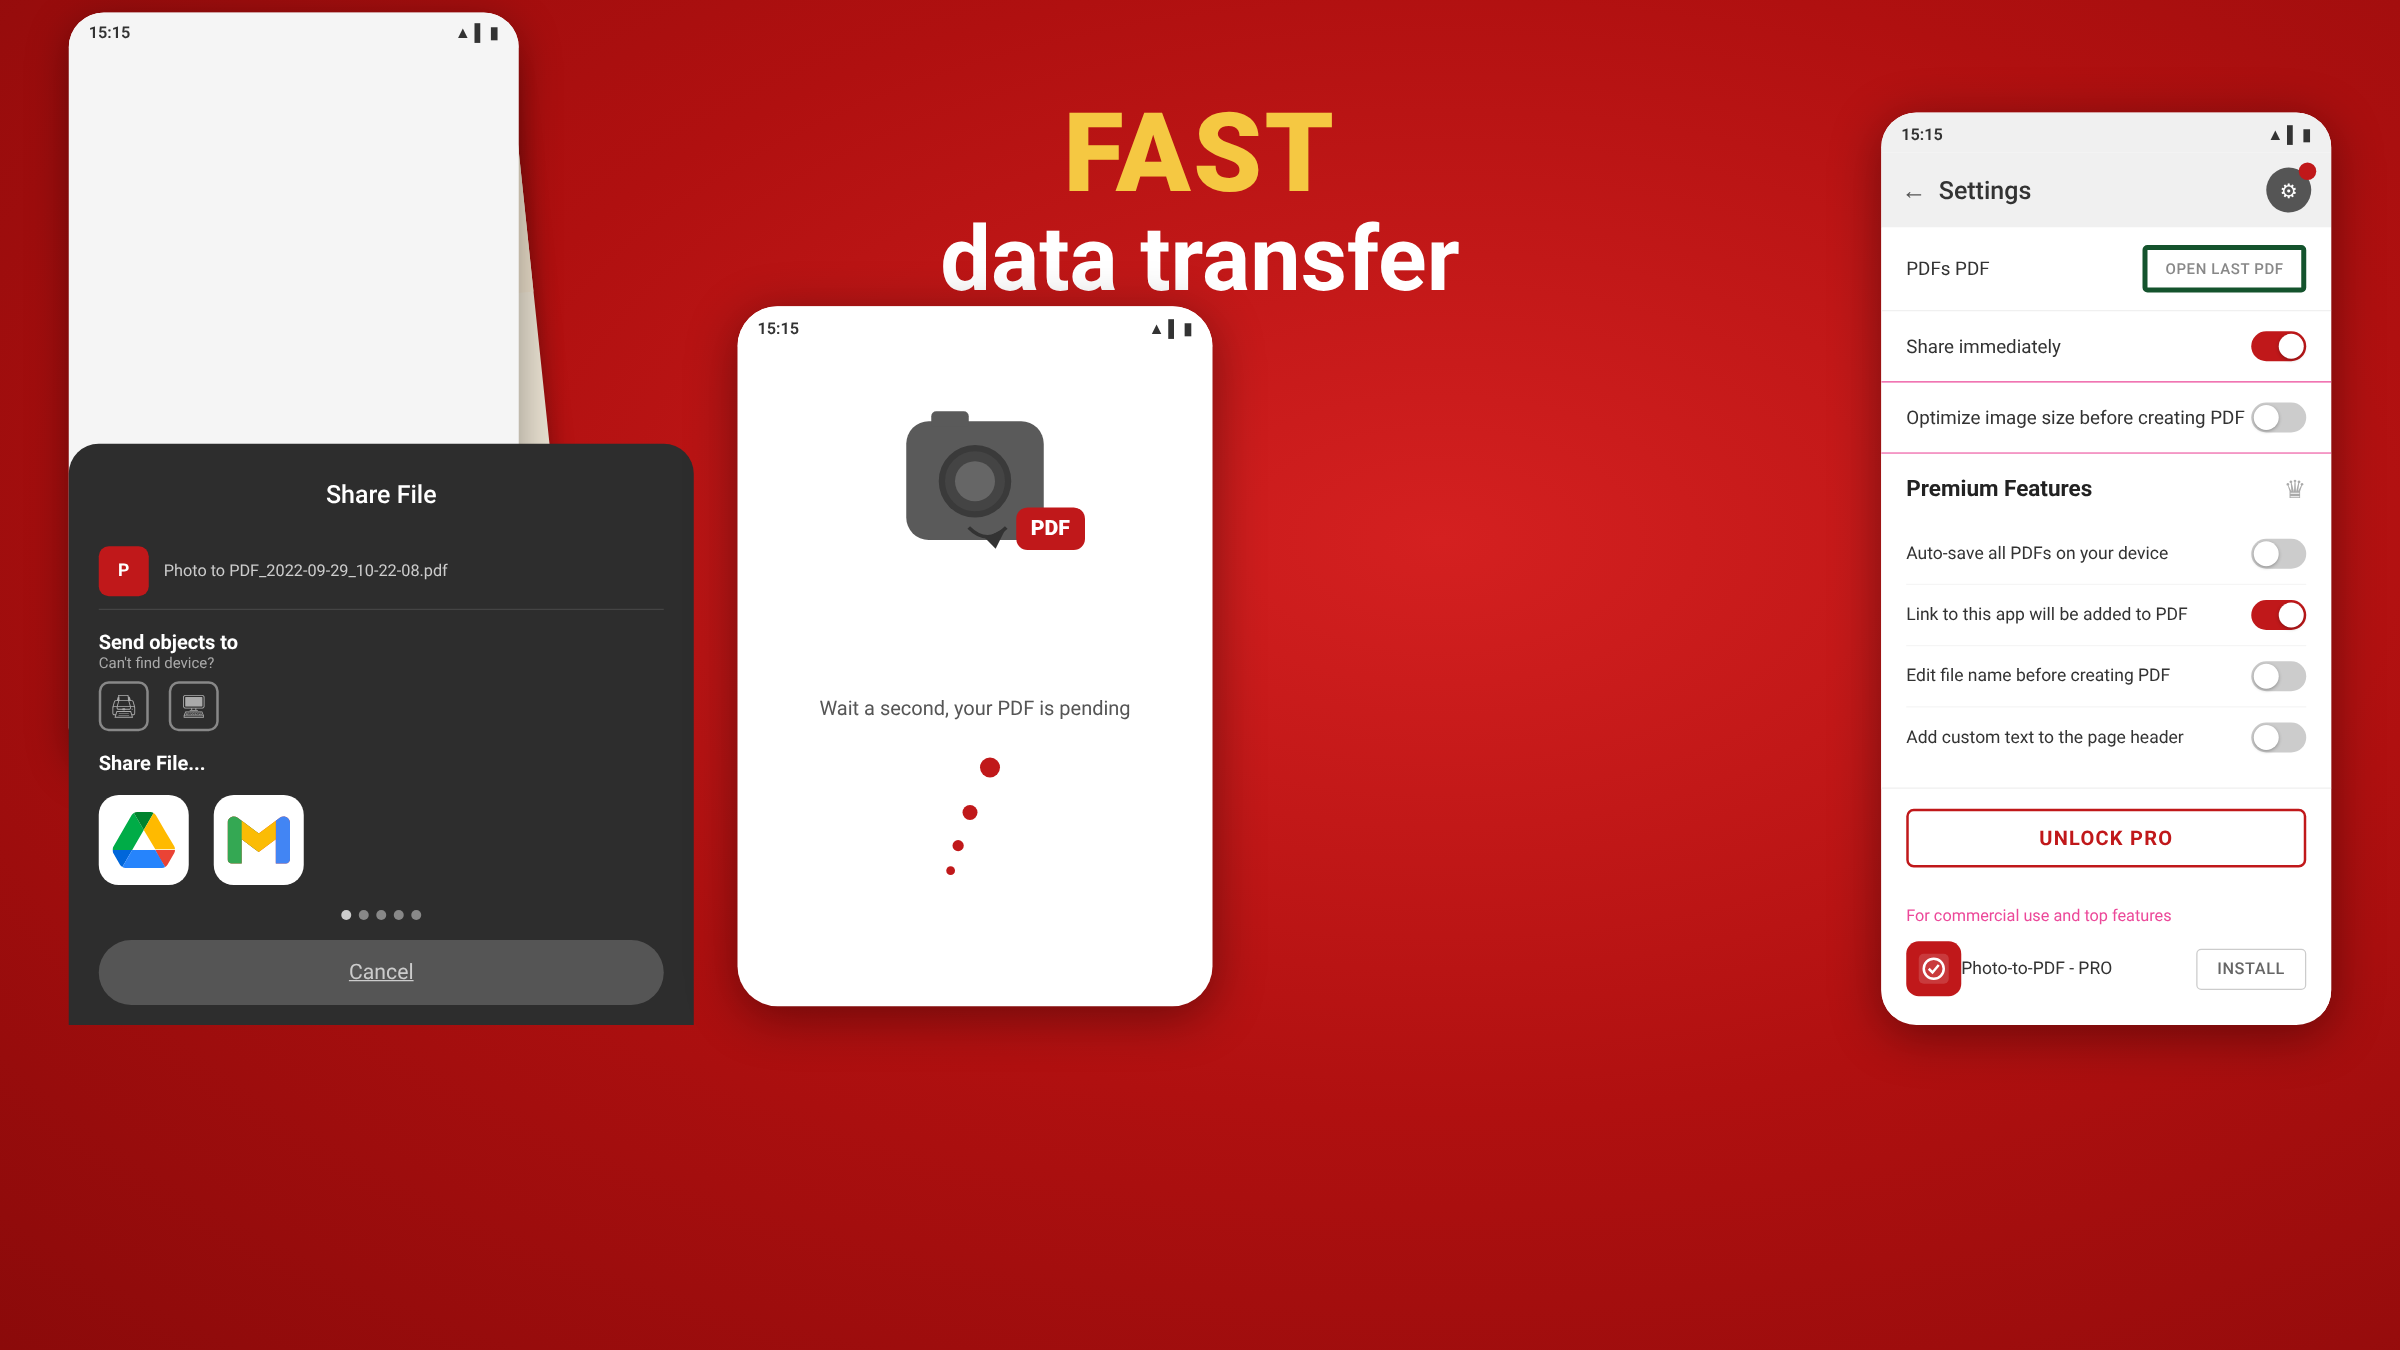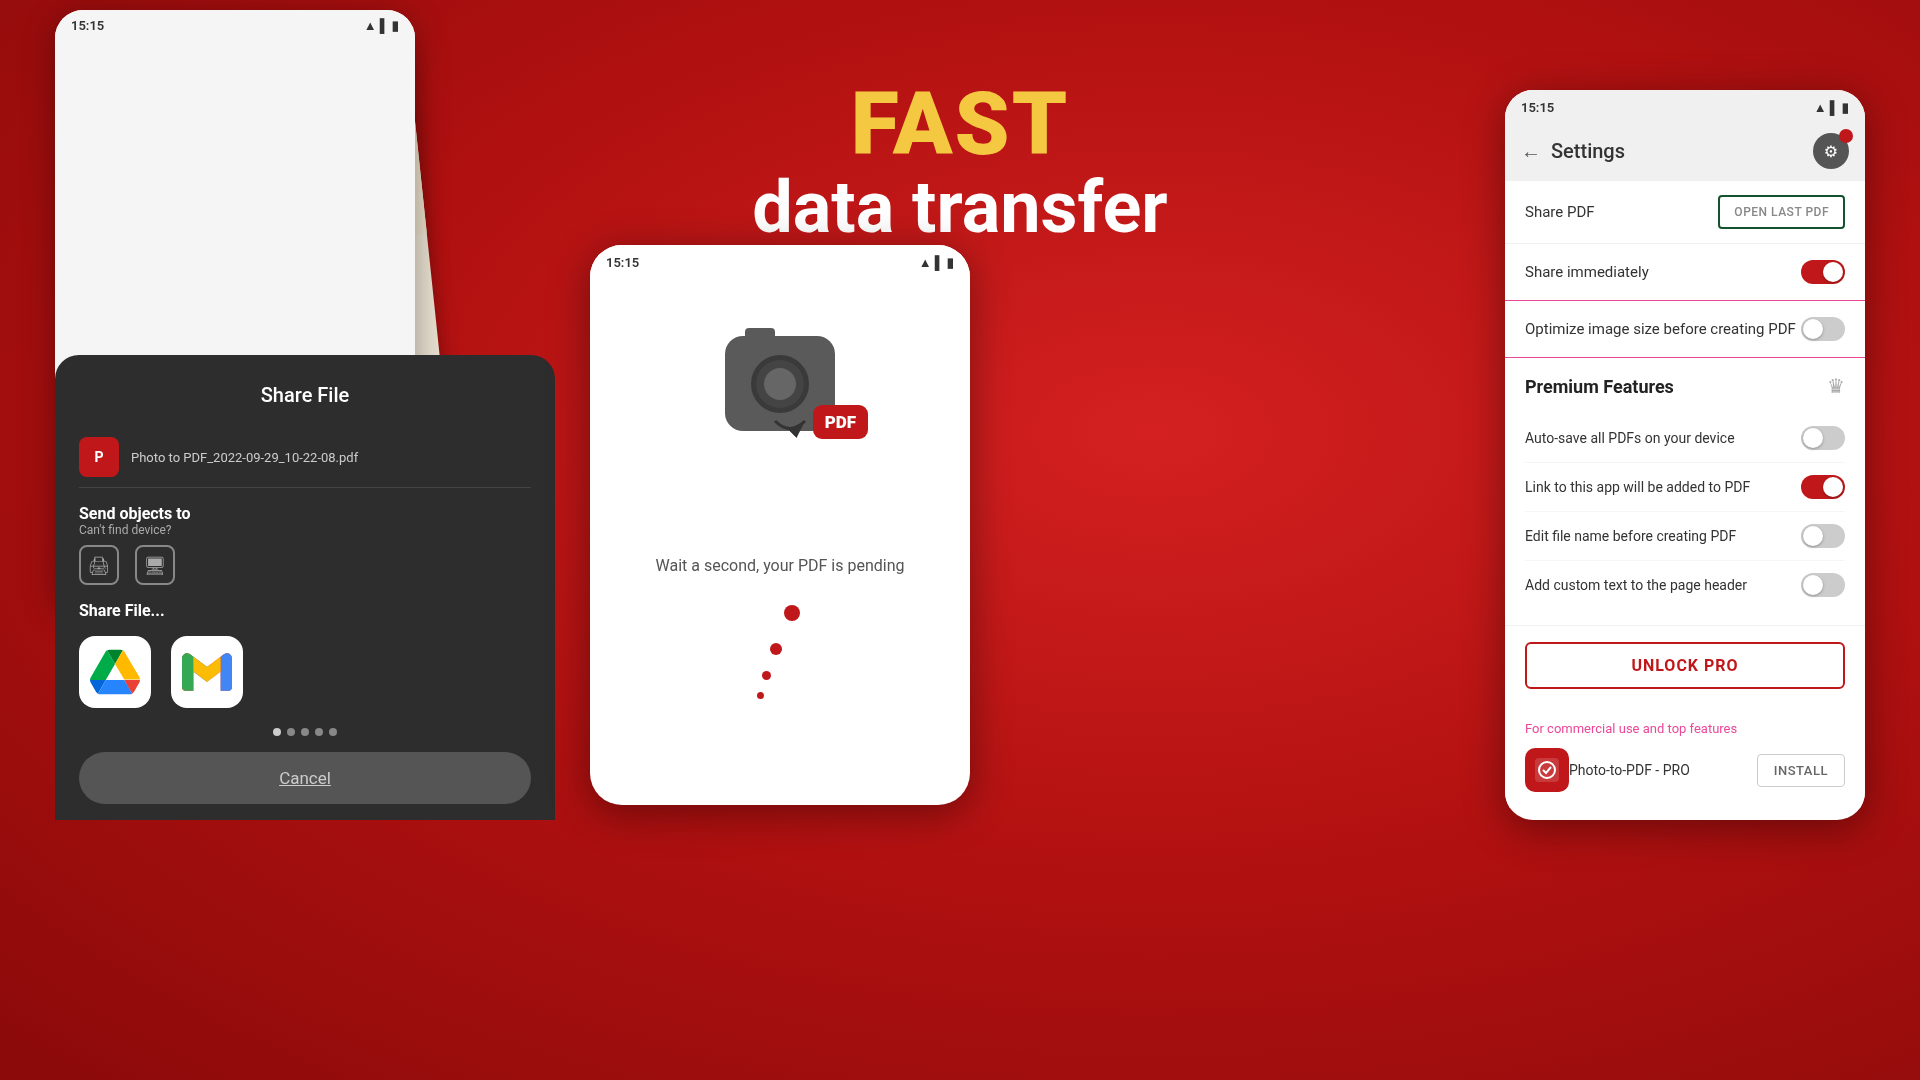--- a/index.html
+++ b/index.html
@@ -364,21 +364,21 @@
       justify-content: space-between;
       padding: 14px 20px;
       border-bottom: 1px solid #f0f0f0;
     }
     .last-pdf-label {
       font-size: 15px;
       color: #333;
       font-weight: 400;
     }
     .open-last-pdf-btn {
-      border: 2px solid #14532d;
+      border: 4px solid #14532d;
       padding: 8px 14px;
       border-radius: 4px;
       font-size: 12px;
       color: #888;
       font-weight: 500;
       letter-spacing: 0.5px;
     }
     
     .toggle {
       width: 44px;
@@ -667,21 +667,21 @@
       </div>
       <div class="settings-gear">
         <span style="color:#fff; font-size:16px;">⚙</span>
         <div class="settings-gear-badge"></div>
       </div>
     </div>
 
     <div class="settings-content">
 
       <div class="last-pdf-row">
-        <span class="last-pdf-label">Share PDF</span>
+        <span class="last-pdf-label">PDFs PDF</span>
         <div class="open-last-pdf-btn">OPEN LAST PDF</div>
       </div>
 
       <div class="settings-row">
         <span class="settings-row-label">Share immediately</span>
         <div class="toggle on">
           <div class="toggle-thumb"></div>
         </div>
       </div>
 

